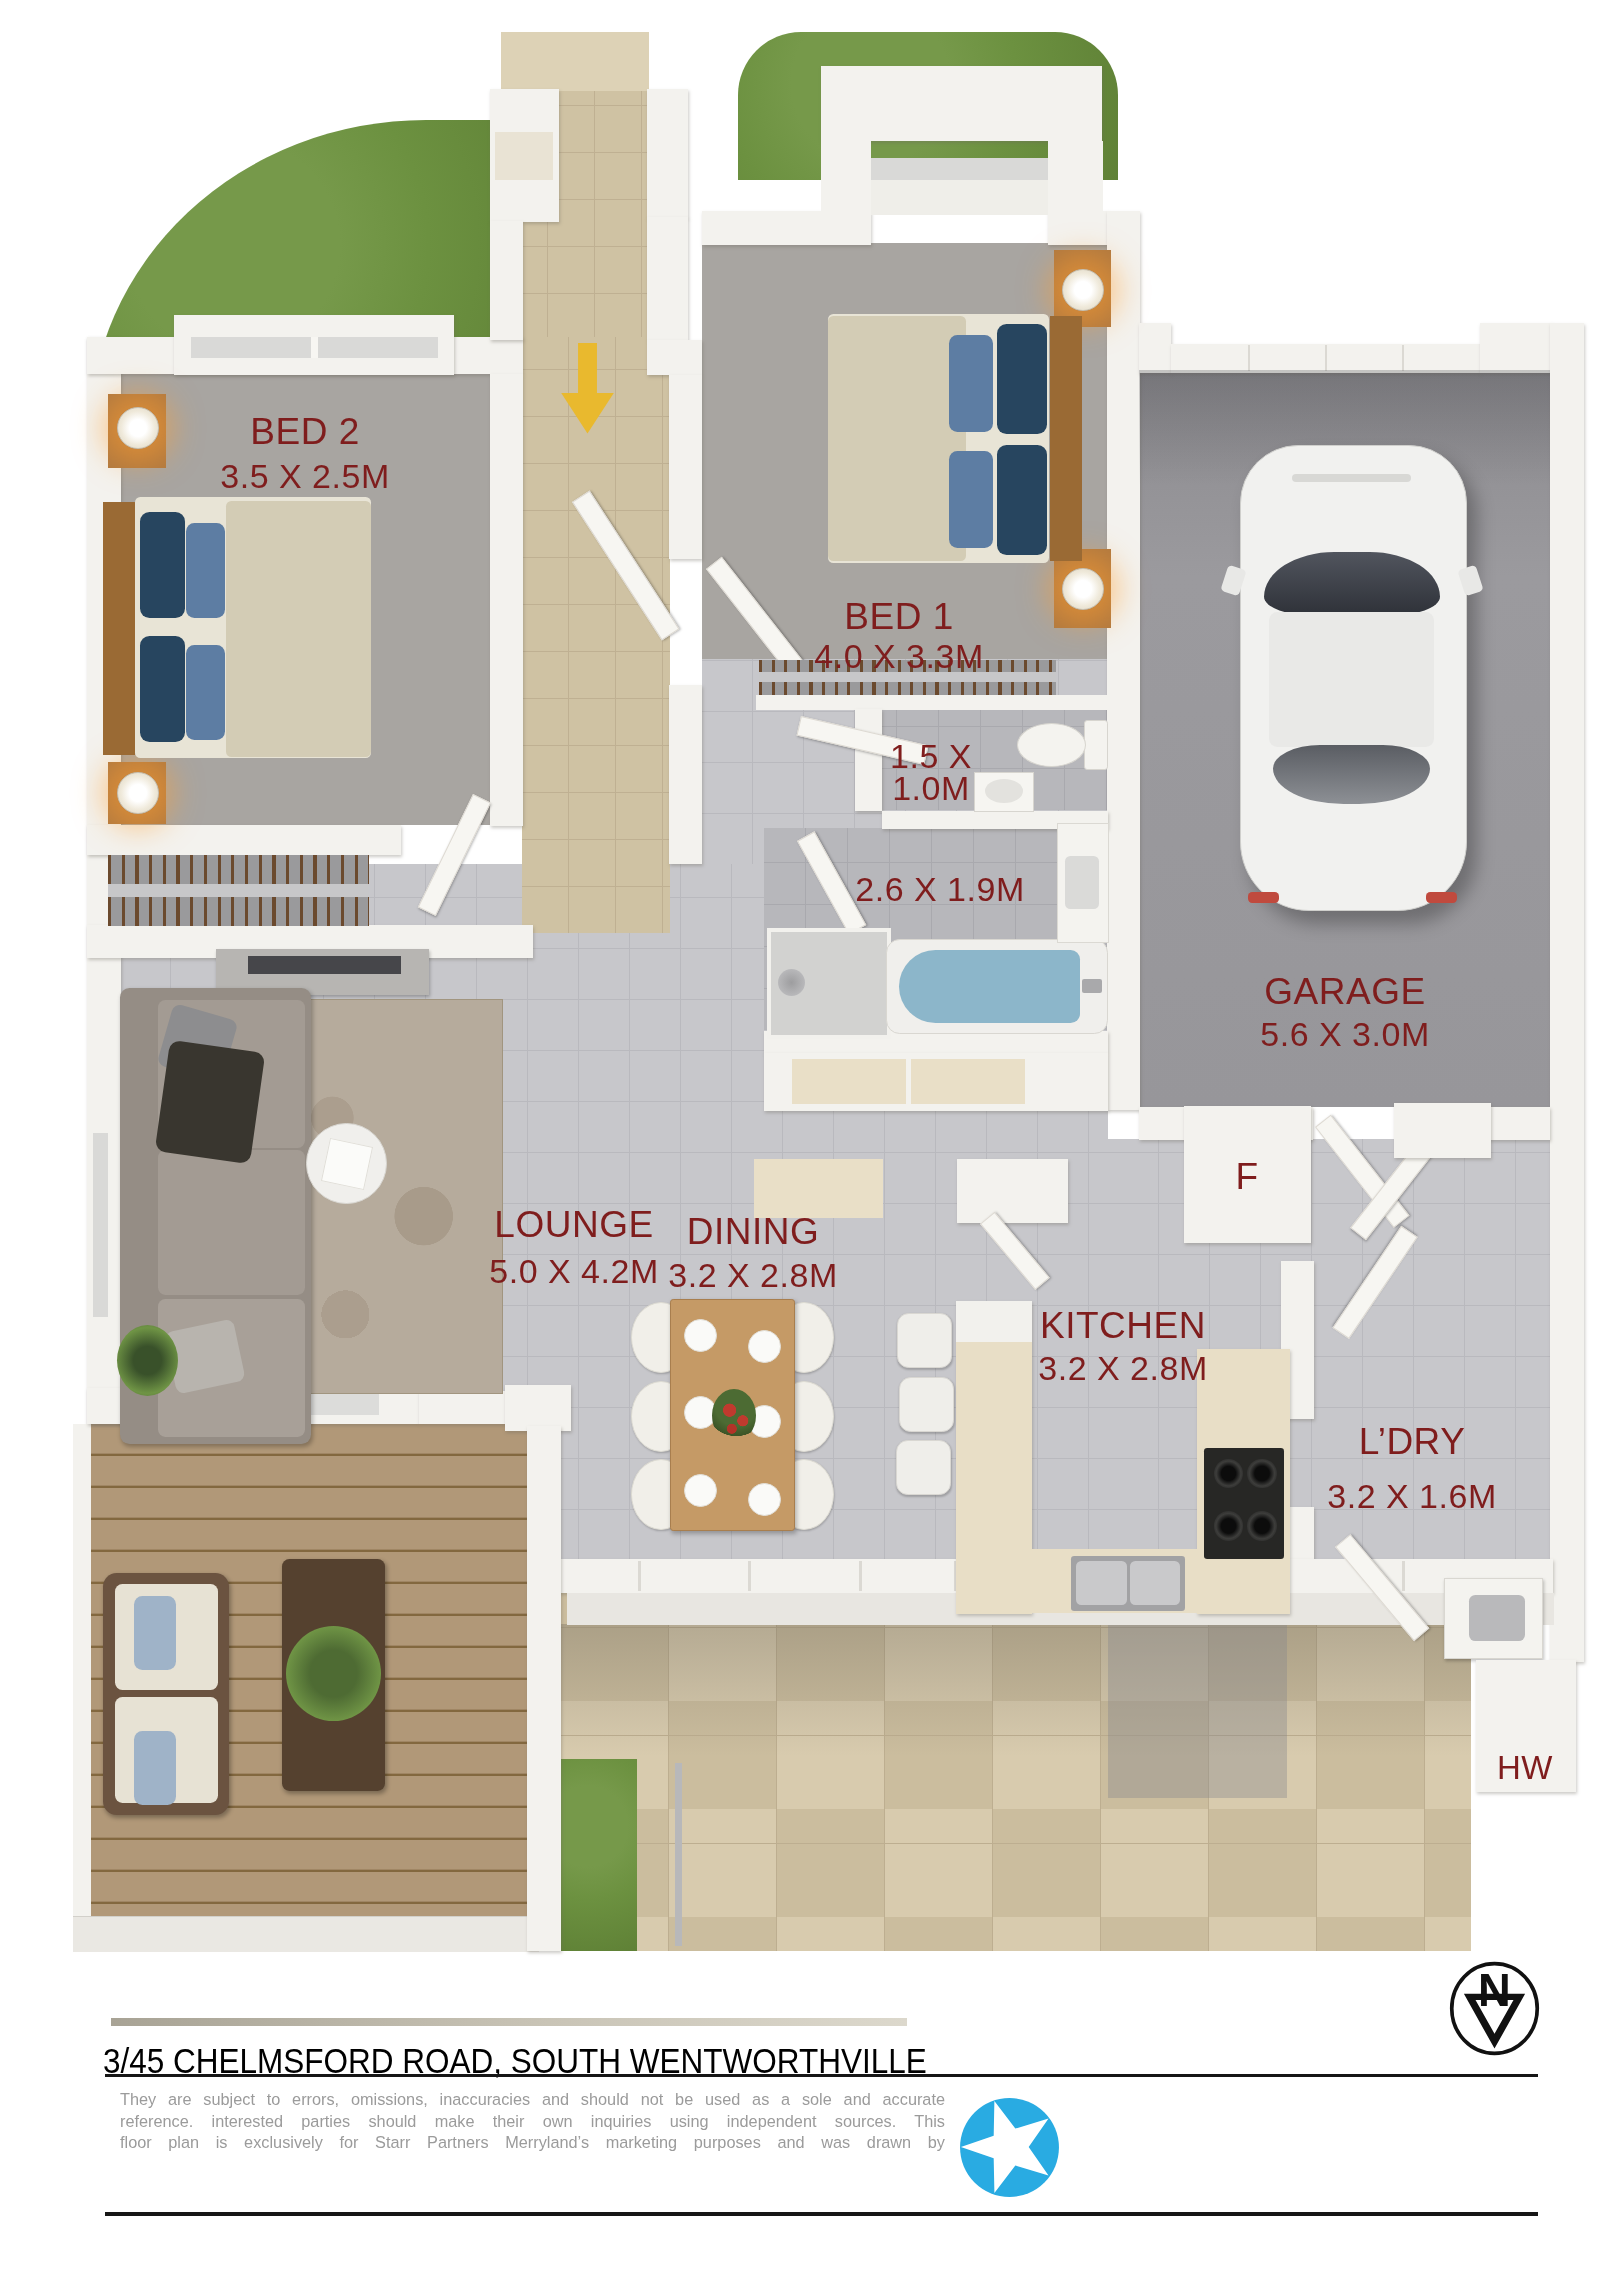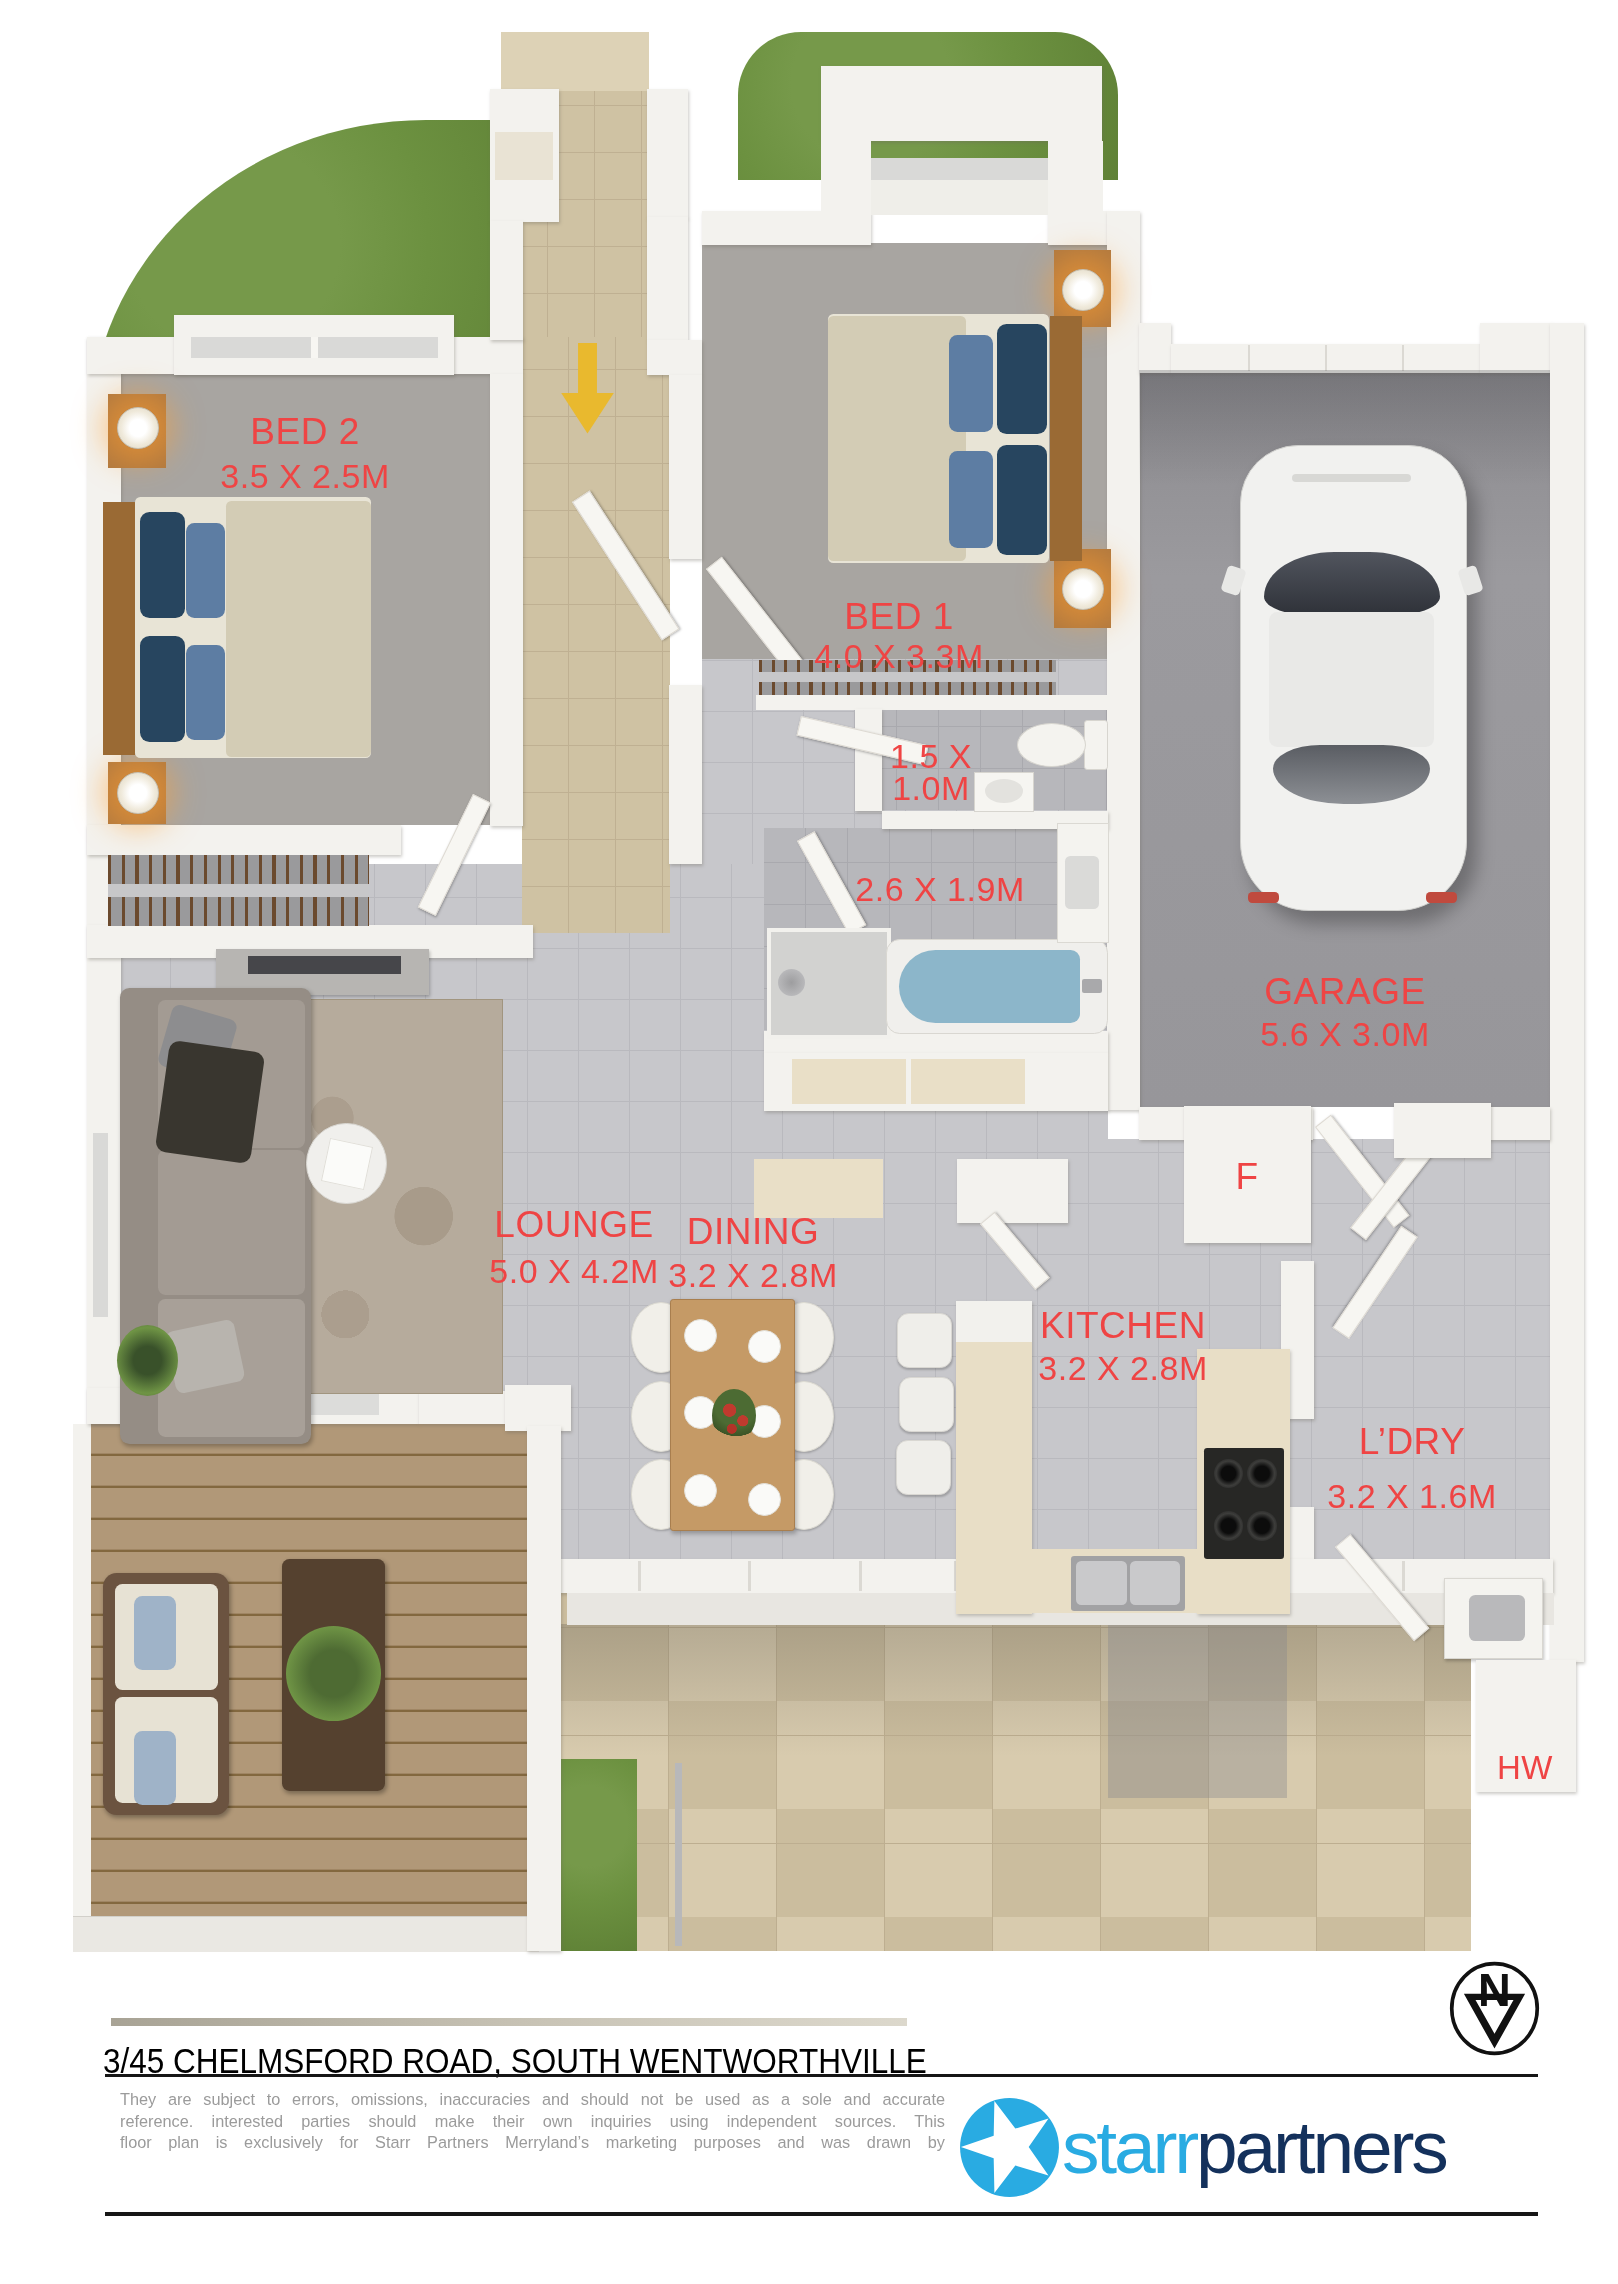--- a/index.html
+++ b/index.html
@@ -32,21 +32,21 @@
   .garagefloor{position:absolute;background:linear-gradient(180deg,#8b8a8e,#9b9a9e 28%,#97969a)}
   .timber{position:absolute;background:#b07940}
   .lamp{position:absolute;border-radius:50%;background:radial-gradient(circle,#ffffff 0 30%,#efe9da 60%,#d9d2c0);
         box-shadow:0 0 29px 14.8px rgba(255,160,50,.5);border:1.1px solid #c9c2b2}
   .pillow-n{position:absolute;background:#27455f;border-radius:9.5px}
   .pillow-b{position:absolute;background:#5d7da3;border-radius:8.4px}
   .duvet{position:absolute;background:#d3ccb5;border-radius:5.3px}
   .chair{position:absolute;background:#f1efe9;border:1.1px solid #dcdad2;border-radius:50%;box-shadow:0.5px 1.1px 2.1px rgba(0,0,0,.2)}
   .stool{position:absolute;background:#efeeea;border:1.1px solid #d9d7d2;border-radius:11.6px;box-shadow:0.5px 1.1px 2.1px rgba(0,0,0,.2)}
   .plate{position:absolute;background:#fafaf8;border:1.6px solid #e2e0da;border-radius:50%}
-  .rname,.rdims{position:absolute;transform:translateX(-50%);color:#ef4444;white-space:nowrap;letter-spacing:0.5px}
+  .rname,.rdims{position:absolute;transform:translateX(-50%);color:#7f1d1d;white-space:nowrap;letter-spacing:0.5px}
   .rname{font-size:37px}
   .rdims{font-size:34px}
   .shade{position:absolute;pointer-events:none}
   .joint{position:absolute;background:#dbd9d3}
   #addr{position:absolute;left:103px;top:2041px;font-size:35px;color:#000;
         transform:scaleX(.9);transform-origin:left top;white-space:nowrap;letter-spacing:0}
   #disc{position:absolute;left:120px;top:2089px;width:825px;color:#9b9b9b;font-size:16.3px;line-height:21.6px}
   #disc .j{text-align:justify;text-align-last:justify}
   #logo-text{position:absolute;left:1062px;top:2104px;font-size:75px;letter-spacing:-3.2px;white-space:nowrap}
   #logo-text .p1{color:#29abe2}
@@ -354,20 +354,17 @@
   <div id="disc">
     <div class="j">They are subject to errors, omissions, inaccuracies and should not be used as a sole and accurate</div>
     <div class="j">reference. interested parties should make their own inquiries using independent sources. This</div>
     <div class="j">floor plan is exclusively for Starr Partners Merryland’s marketing purposes and was drawn by</div>
   </div>
 
   <svg class="a" style="left:957px;top:2095px" width="105" height="105" viewBox="0 0 200 206">
     <circle cx="100" cy="103" r="97" fill="#29abe2"></circle>
     <polygon transform="rotate(-18 100 103)" fill="#ffffff" points="100,7 122.3,71.3 190.4,72.6 136.1,113.7 155.8,178.9 100,140 44.2,178.9 63.9,113.7 9.6,72.6 77.7,71.3"></polygon>
   </svg>
-  <div id="logo-text">
-    <span class="p1">starr</span><span class="p2">partners</span>
-  </div>
 
   <div class="a" style="left:105px;top:2212px;width:1433px;height:3.7px;background:#161616"></div>
 
 </div>
 
 
 </body></html>

